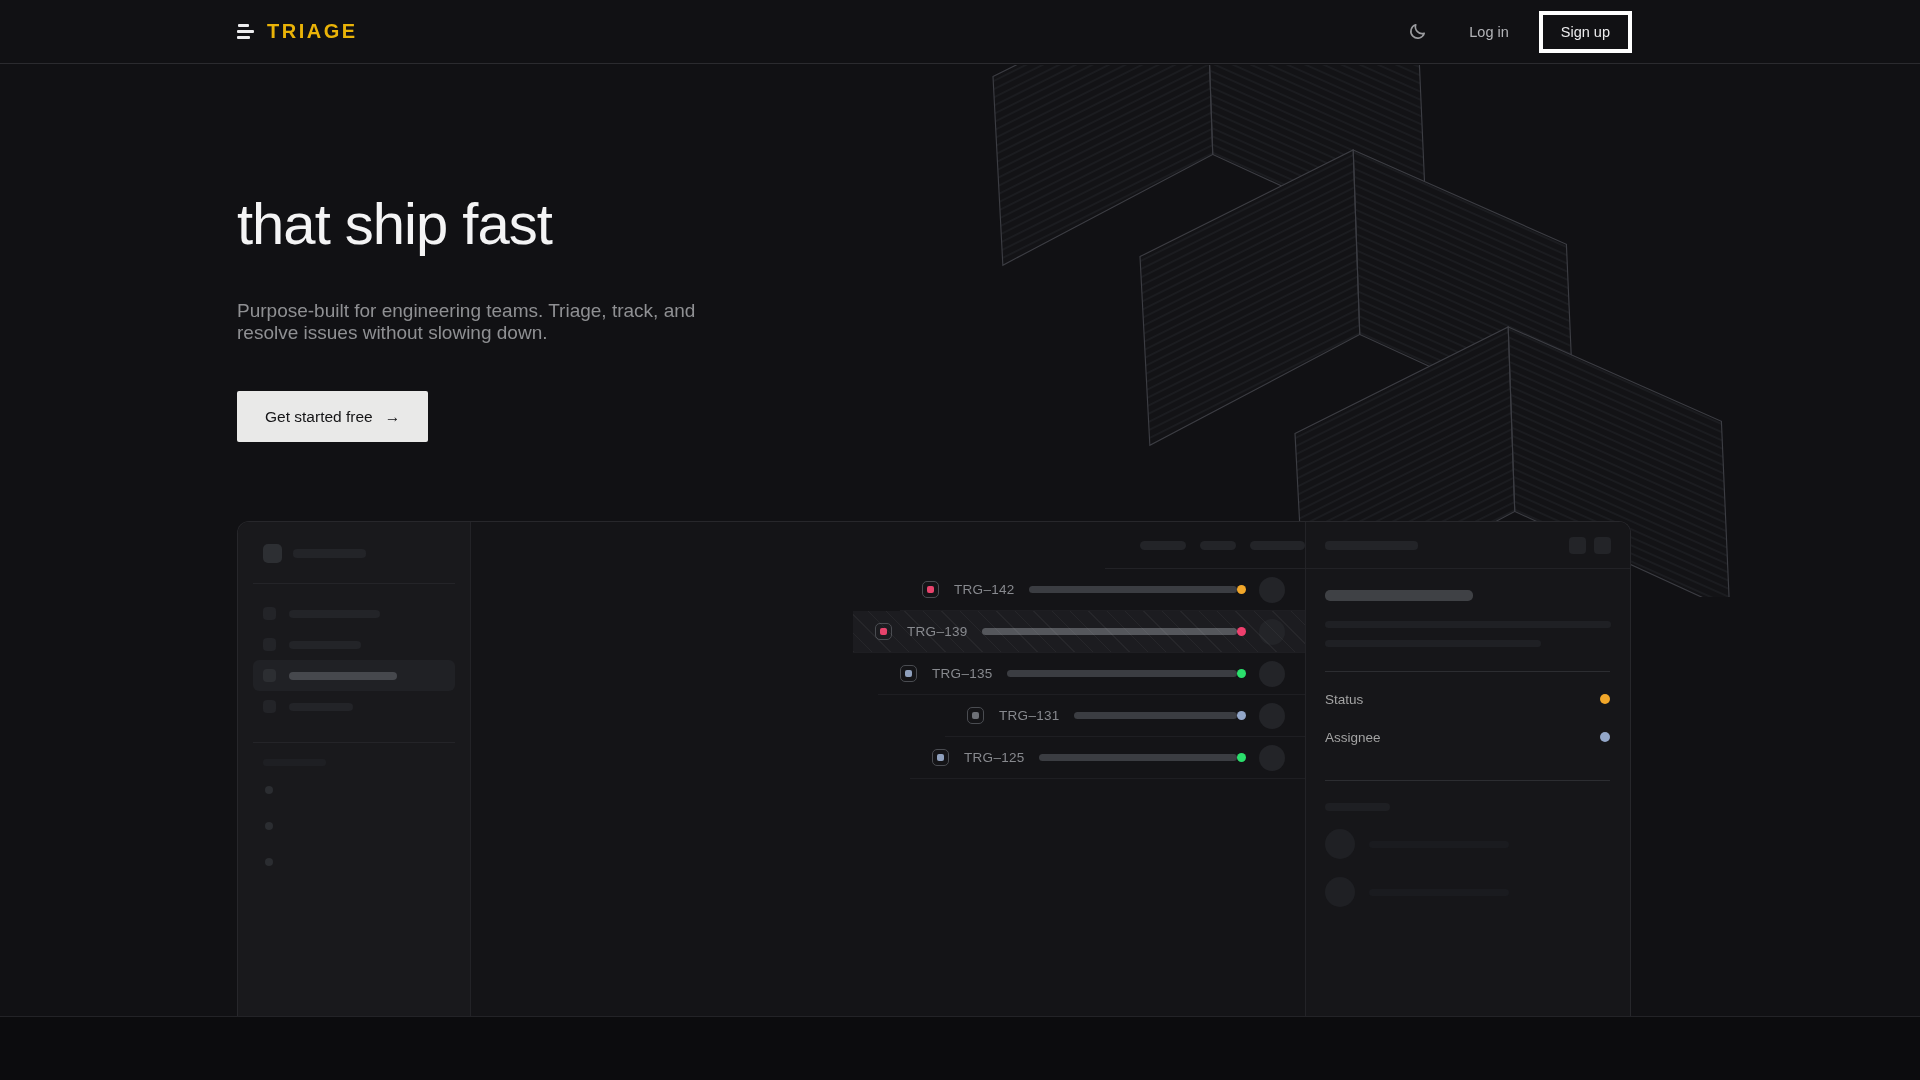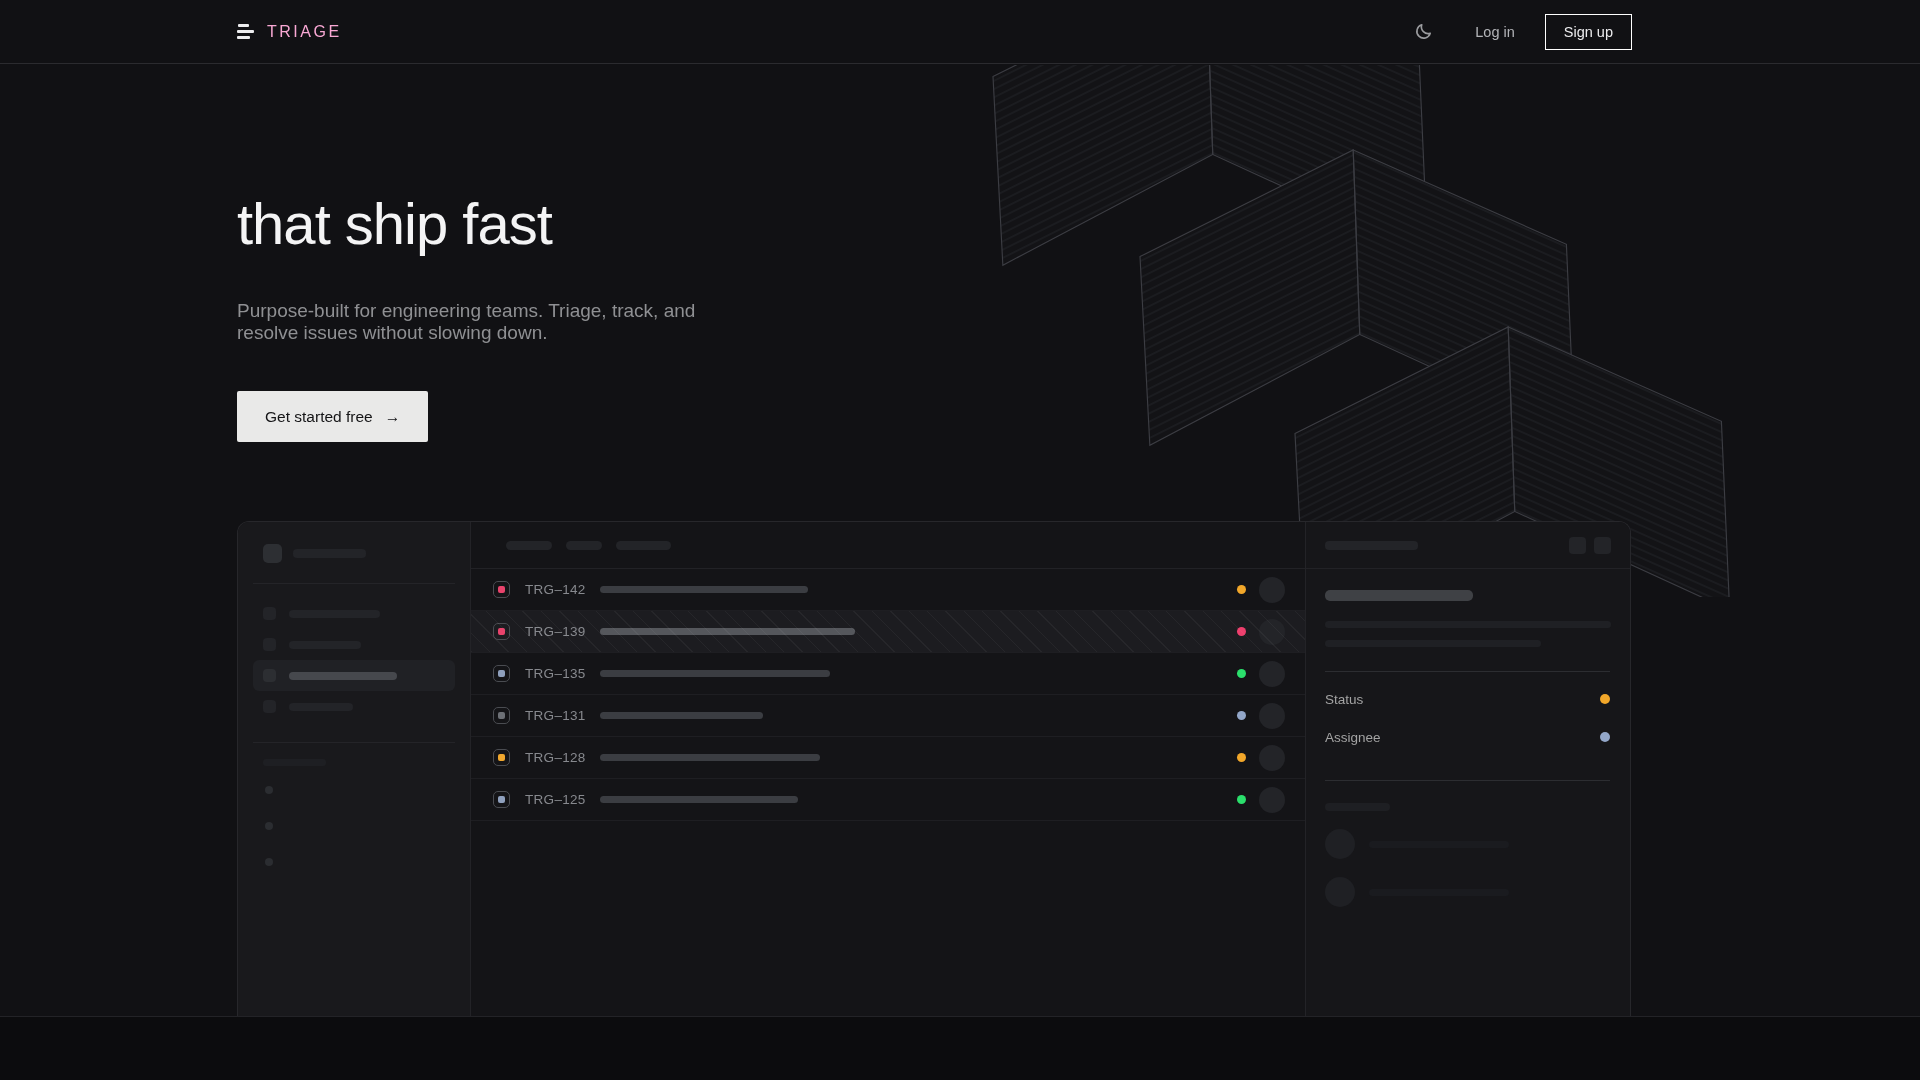--- a/index.html
+++ b/index.html
@@ -11,26 +11,26 @@
   .nav { position:absolute; top:0; left:0; width:1920px; height:64px;
          border-bottom:1px solid #2b2b2f; background:#111114; z-index:5;
          display:flex; align-items:center; justify-content:space-between;
          padding:0 288px 0 237px; }
   .brand { display:flex; align-items:center; gap:12px; cursor:pointer; }
   .brand-glyph { display:flex; flex-direction:column; gap:3px; width:18px; }
   .brand-glyph span { height:3px; background:#ededef; border-radius:1px; }
   .brand-glyph .b1 { width:11px; margin-left:1px; }
   .brand-glyph .b2 { width:17px; }
   .brand-glyph .b3 { width:13px; }
-  .brand-name { color:#f9a8d4; font-size:16px; font-weight:400; letter-spacing:2.5px; }
+  .brand-name { color:#eab308; font-size:20px; font-weight:700; letter-spacing:2.5px; }
   .nav-right { display:flex; align-items:center; gap:30px; }
   .theme-btn { background:none; border:none; cursor:pointer; display:flex; align-items:center; }
   .login { color:#b3b4b8; font-size:14.5px; cursor:pointer; background:none; border:none;margin-left:12px; }
   .signup { color:#ececee; font-size:14.5px; background:transparent;
-            border:1px solid #ffffff; border-radius:0; padding:9px 18px; cursor:pointer; }
+            border:4px solid #ffffff; border-radius:0; padding:9px 18px; cursor:pointer; }
 
   
   .decor { position:absolute; left:975px; top:65px; width:790px; height:532px;
            overflow:hidden; z-index:1; pointer-events:none; }
 
   
   .hero { position:absolute; left:237px; top:128px; z-index:2; }
   .hero h1 { color:#f4f4f5; font-size:58px; line-height:64px; font-weight:500;
              letter-spacing:-1px; }
   .hero p { margin-top:44px; width:470px; color:#8f9093; font-size:19px; line-height:22px;
@@ -56,21 +56,21 @@
   .sb-item { display:flex; align-items:center; gap:13px; padding:9px 10px; border-radius:6px; }
   .sb-item .sq { width:13px; height:13px; border-radius:4px; background:#232428; flex:none; }
   .sb-item .skel { height:8px; }
   .sb-item.active { background:#202125; }
   .sb-item.active .sq { background:#2c2e32; }
   .sb-item.active .skel { background:#46484d; }
   .sb-label { width:63px; height:7px; background:#1e1f23; border-radius:3px; margin:16px 0 20px 10px; }
   .sb-dot { width:8px; height:8px; border-radius:50%; background:#2b2d31; margin:0 0 28px 12px; }
 
   
-  .list { flex:1 1 auto; background:#141417; display:flex; flex-direction:column; }
+  .list { flex:1 1 auto; background:#141417; display:flex; flex-direction:column;align-items:flex-end; }
   .list-head { height:47px; border-bottom:1px solid #222226; display:flex; align-items:center;
                gap:14px; padding:0 0 0 35px; flex:none; }
   .list-head .skel { height:9px; border-radius:4.5px; }
   .row { height:42px; border-bottom:1px solid #1e1e22; display:flex; align-items:center;
          padding:0 20px 0 22px; position:relative; }
   .row.selected { background:#1c1c20; }
   .row.selected::after { content:""; position:absolute; inset:0;
       background:repeating-linear-gradient(45deg, rgba(255,255,255,0.045) 0 1px, transparent 1px 13px);
       pointer-events:none; }
   .issue-icon { width:17px; height:17px; border:1.5px solid #4a4c51; border-radius:5px;
@@ -246,30 +246,20 @@
         <span class="issue-icon">
             <i style="background: rgb(109, 112, 118);"></i>
           </span>
         <span class="issue-id">TRG–131</span>
         <span class="issue-bar" style="width: 163px;"></span>
         <span class="row-spacer"></span>
         <span class="issue-dot" style="background: rgb(147, 167, 201);"></span>
         <span class="issue-avatar"></span>
       </div>
 
-      <div class="row">
-        <span class="issue-icon">
-            <i style="background: rgb(240, 167, 46);"></i>
-          </span>
-        <span class="issue-id">TRG–128</span>
-        <span class="issue-bar" style="width: 220px;"></span>
-        <span class="row-spacer"></span>
-        <span class="issue-dot" style="background: rgb(242, 167, 42);"></span>
-        <span class="issue-avatar"></span>
-      </div>
 
       <div class="row">
         <span class="issue-icon">
             <i style="background: rgb(143, 160, 189);"></i>
           </span>
         <span class="issue-id">TRG–125</span>
         <span class="issue-bar" style="width: 198px;"></span>
         <span class="row-spacer"></span>
         <span class="issue-dot" style="background: rgb(43, 223, 108);"></span>
         <span class="issue-avatar"></span>

